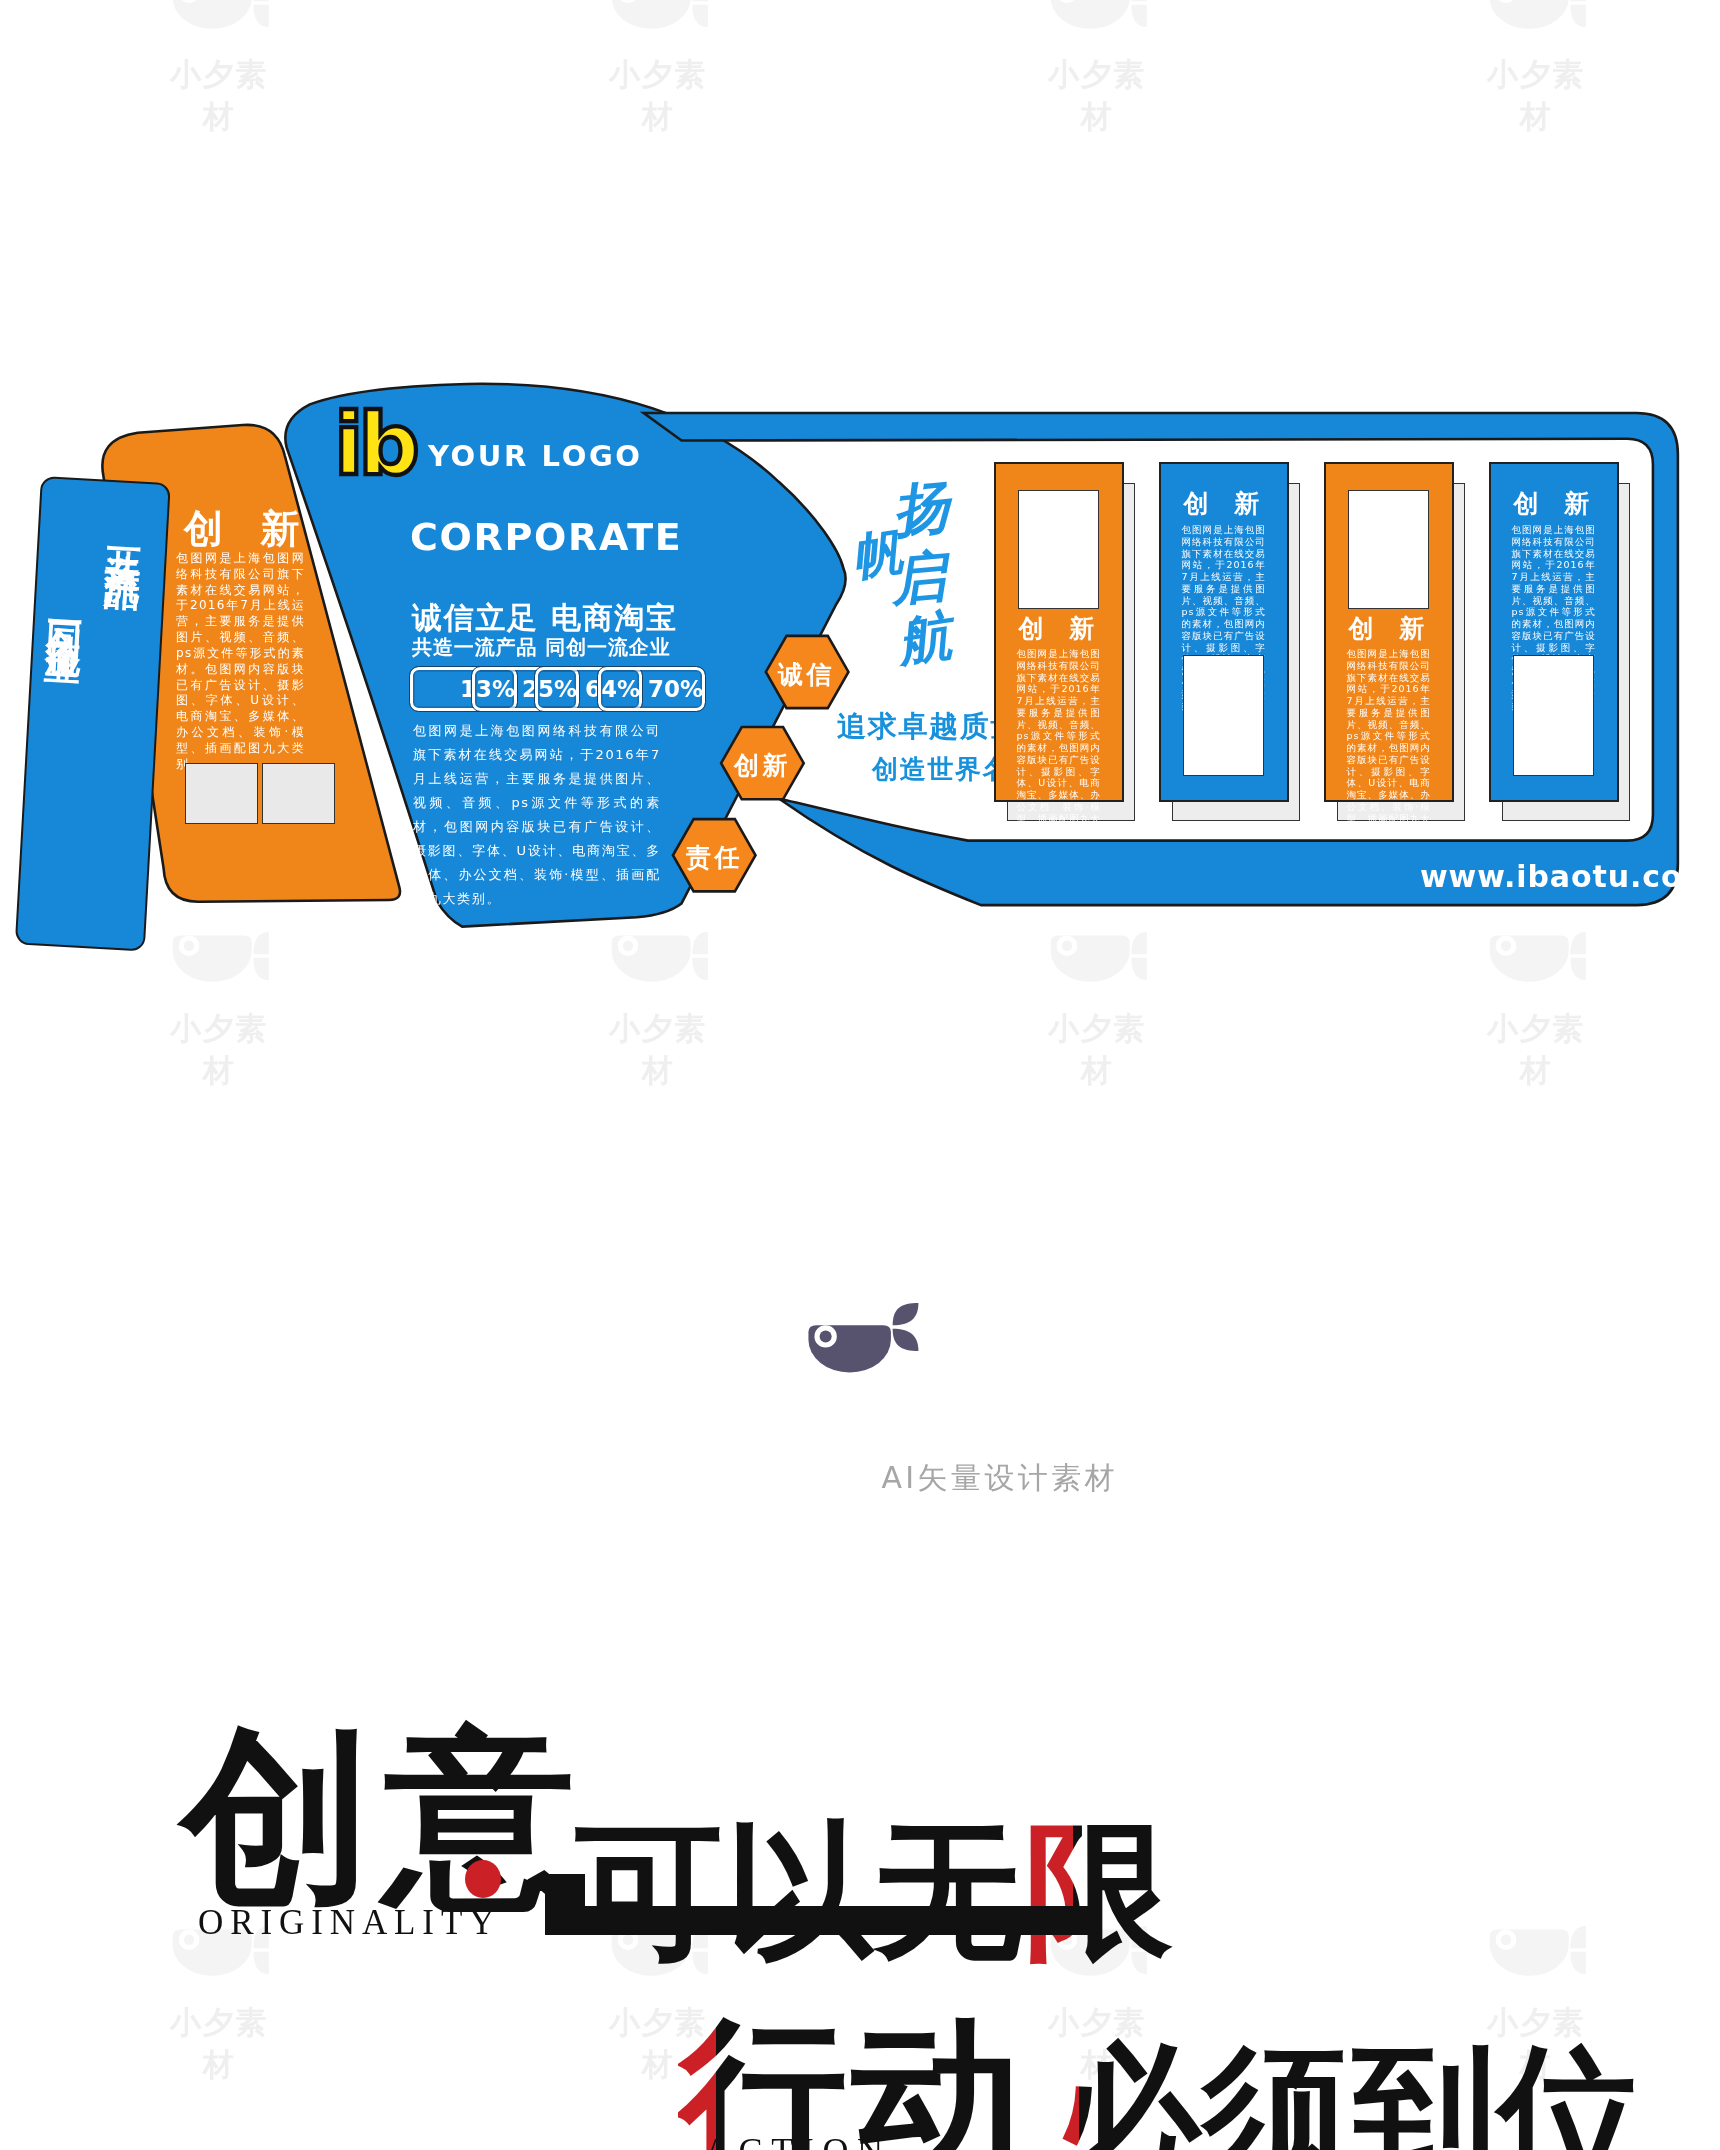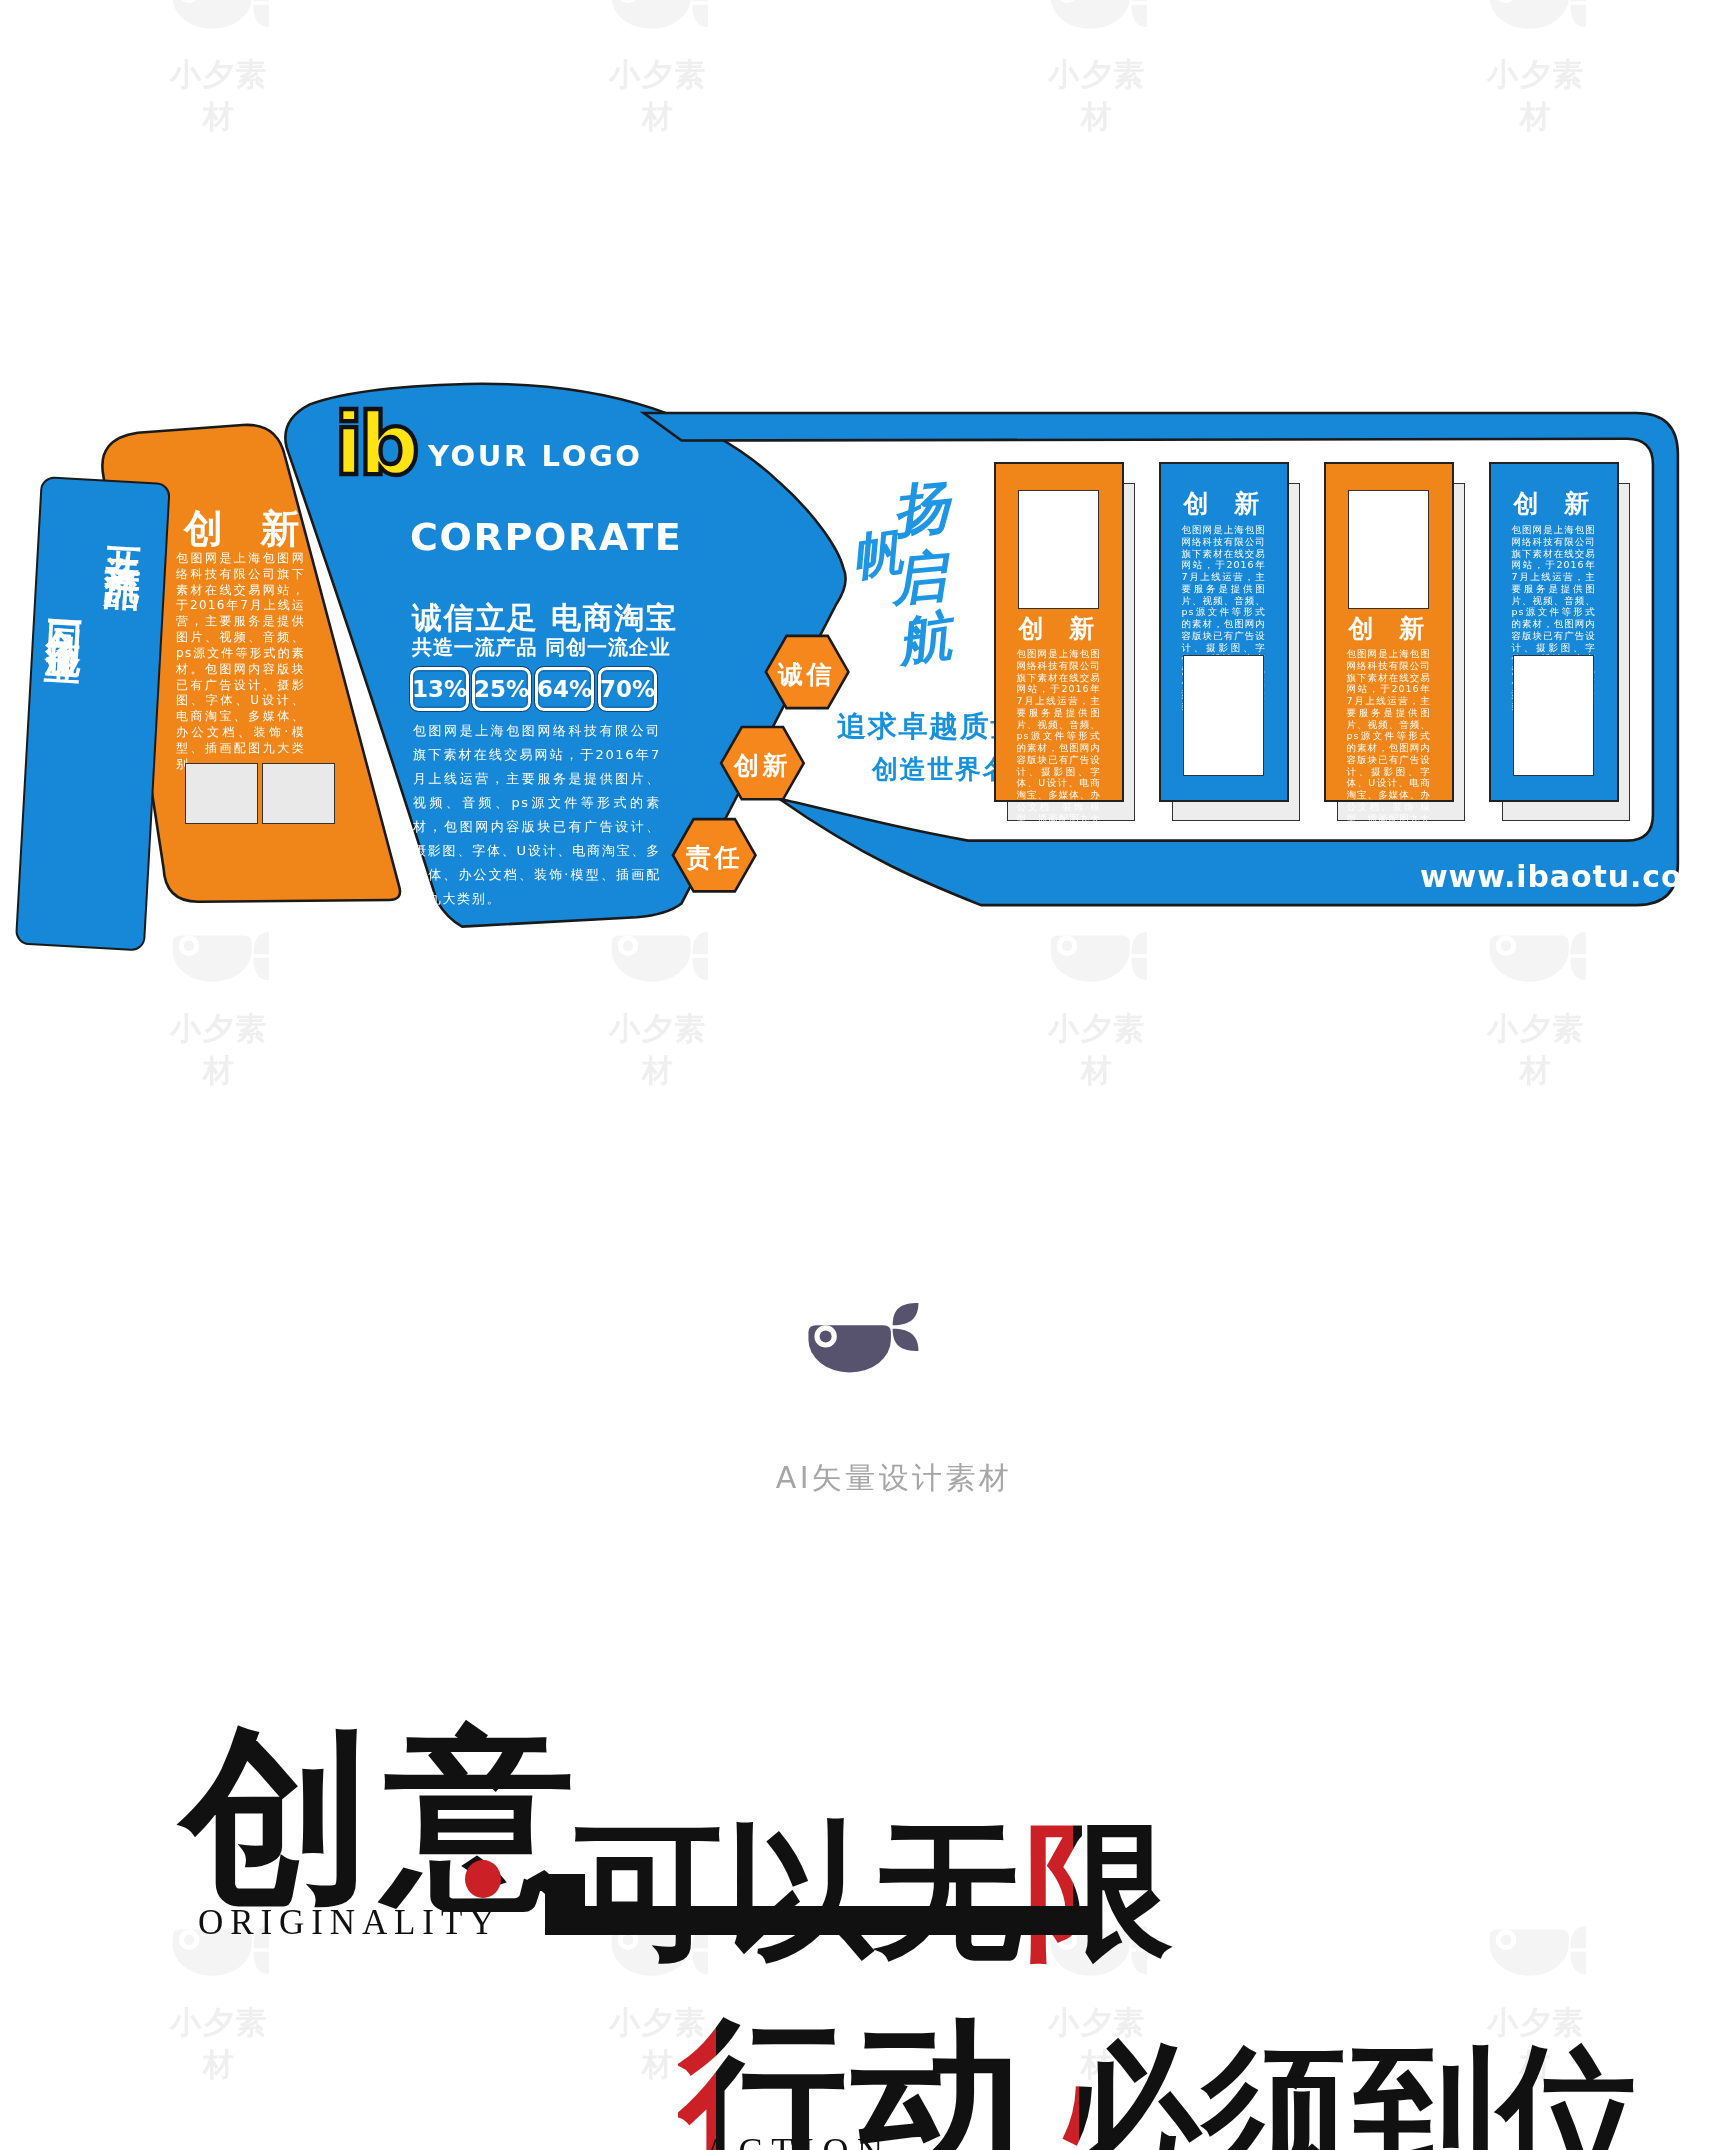--- a/index.html
+++ b/index.html
@@ -30,21 +30,21 @@
   .gbox{position:absolute;background:#e9e9e9;border:1.7px solid #333;width:71px;height:59px;top:763px;z-index:3;}
   
   .logo-ib{left:334px;top:394px;font-size:86px;font-weight:bold;color:#ffe312;
            -webkit-text-stroke:4.3px #111;letter-spacing:-5.2px;}
   .logo-txt{left:428px;top:439px;font-size:29px;letter-spacing:2.6px;}
   .corp{left:410px;top:515px;font-size:38px;letter-spacing:1.7px;}
   .slog1{left:412px;top:598px;font-size:30px;letter-spacing:1.7px;}
   .slog2{left:412px;top:634px;font-size:20px;letter-spacing:0.9px;}
   .stat{position:absolute;top:667px;width:53px;height:38px;border:3.4px solid #fff;border-radius:8.6px;
         outline:1.7px solid #16416b;box-shadow:inset 0 0 0 1.7px rgba(22,65,107,.35);z-index:3;
-        display:flex;align-items:center;justify-content:center;color:#fff;font-weight:bold;font-size:23px;}
+        display:flex;align-items:center;justify-content:center;color:#fff;font-weight:bold;font-size:23px;padding-left:48px;}
   .mp-body{left:413px;top:719px;width:248px;font-size:13px;line-height:1.85;letter-spacing:1.7px;}
   
   .cal{position:absolute;z-index:3;color:#1e96e4;font-weight:bold;font-style:italic;}
   
   .hexlab{position:absolute;width:79px;text-align:center;color:#fff;font-weight:bold;
           font-size:25px;letter-spacing:3.4px;z-index:3;}
   .sloR1{left:837px;top:707px;font-size:29px;letter-spacing:1.7px;}
   .sloR2{left:872px;top:752px;font-size:26px;letter-spacing:1.7px;}
   
   .shadow{position:absolute;width:126px;height:336px;background:#ededed;border:1.7px solid #333;top:483px;z-index:2;}
@@ -58,21 +58,21 @@
   .card.orange .chead{top:148px;}
   .card.blue .chead{top:23px;}
   .card .cbody{position:absolute;left:20.6px;width:84px;color:#fff;font-size:9.5px;line-height:1.24;
                letter-spacing:0.9px;text-align:justify;}
   .card.orange .cbody{top:184px;}
   .card.blue .cbody{top:60px;}
   .site{left:1420px;top:859px;width:215px;text-align:right;font-size:30px;letter-spacing:0.9px;}
   
   .brand-whale{position:absolute;left:805px;top:1301px;z-index:3;}
   .fname{left:602px;top:1399px;width:516px;text-align:center;font-size:37px;color:#9b9ba2;letter-spacing:1.7px;}
-  .fsub{left:636px;top:1458px;width:516px;text-align:center;font-size:30px;color:#a6a6a6;letter-spacing:3.4px;}
+  .fsub{left:602px;top:1458px;width:516px;text-align:right;font-size:30px;color:#a6a6a6;letter-spacing:3.4px;}
   
   .t-cn{position:absolute;color:#111;font-weight:bold;z-index:3;white-space:nowrap;line-height:1;}
   .t1big{left:181px;top:1722px;font-size:191px;letter-spacing:12px;}
   .t1rest{left:575px;top:1817px;font-size:148px;letter-spacing:1.7px;}
   .t2big{left:678px;top:2012px;font-size:169px;letter-spacing:5.2px;}
   .t2rest{left:1055px;top:2039px;font-size:146px;letter-spacing:1.7px;}
   .en-serif{position:absolute;font-family:"Liberation Serif","DejaVu Serif",serif;color:#111;z-index:3;white-space:nowrap;}
   .t1en{left:198px;top:1903px;font-size:35px;letter-spacing:6.9px;}
   .t2en{left:704px;top:2130px;font-size:36px;letter-spacing:8.6px;}
   .redbit{background:linear-gradient(90deg,#cc2027 var(--p),#111 var(--p));

